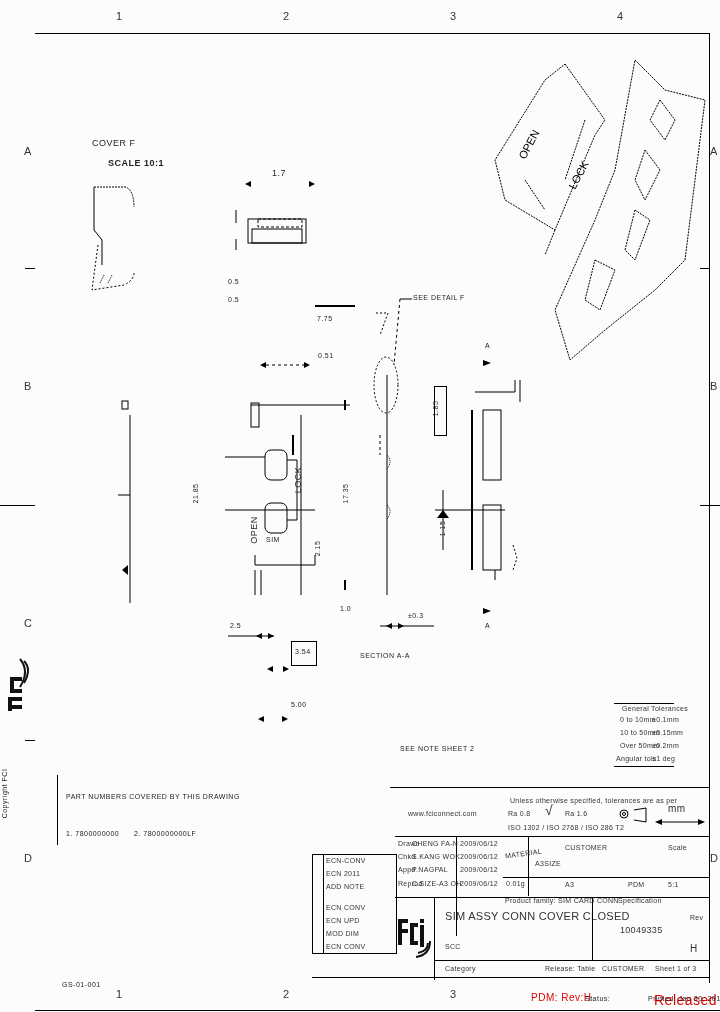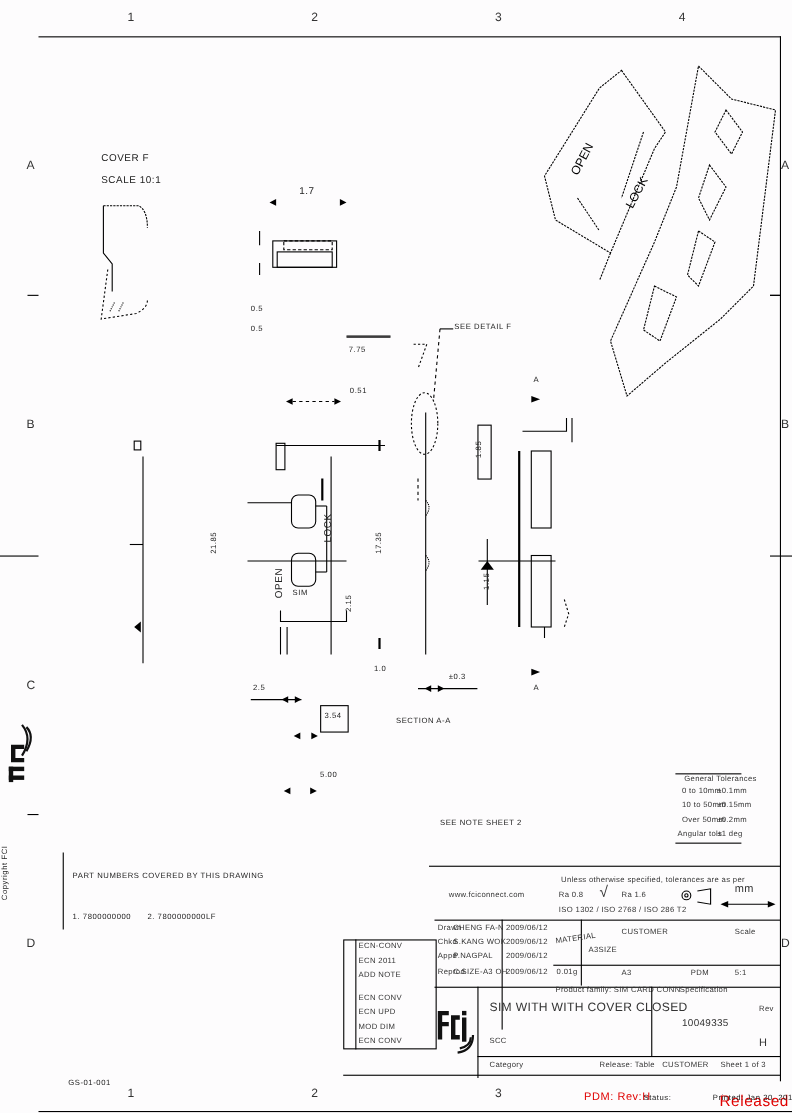--- a/index.html
+++ b/index.html
@@ -51,21 +51,21 @@
     <rect x="4" y="50" width="14" height="4"></rect>
     <rect x="4" y="42" width="4" height="14"></rect>
     <path d="M6 22 h12 v4 h-8 v8 h8 v4 h-12z"></path>
     <path d="M20 6 q8 8 0 22" stroke="#111" stroke-width="2" fill="none"></path>
     <path d="M16 4 q10 12 0 28" stroke="#111" stroke-width="2" fill="none"></path>
   </g>
 </svg>
 <div class="txt small" style="left:-20px;top:790px;transform:rotate(-90deg);">Copyright FCI</div>
 
 <div class="txt" style="left:92px;top:138px;">COVER F</div>
-<div class="txt" style="left:92px;top:158px;">SCALE 10:1</div>
+<div class="txt" style="left:108px;top:158px;font-weight:bold;">SCALE 10:1</div>
 <svg style="left:90px;top:185px;" width="60" height="120">
   <path d="M4 2 H36 Q44 6 44 22" stroke="#000" fill="none" stroke-width="1" stroke-dasharray="2,1"></path>
   <path d="M4 2 V45 L12 55 V80" stroke="#000" fill="none" stroke-width="1"></path>
   <path d="M8 60 L2 105 L34 100 Q44 95 44 88" stroke="#000" fill="none" stroke-width="1" stroke-dasharray="2,2"></path>
   <path d="M10 98 L14 90 M18 98 L22 90" stroke="#000" stroke-width="1" stroke-dasharray="1,1"></path>
 </svg>
 
 <div class="txt" style="left:272px;top:168px;">1.7</div>
 <svg style="left:245px;top:180px;" width="70" height="8">
   <polygon points="0,4 6,1 6,7" fill="#000"></polygon>
@@ -278,21 +278,21 @@
     <path d="M2 6 h10 v4 h-6 v6 h6 v4 h-6 v12 h-4z"></path>
     <path d="M14 10 h8 v4 h-4 v14 h4 v4 h-8z"></path>
     <rect x="24" y="6" width="4" height="4"></rect>
     <rect x="24" y="12" width="4" height="22"></rect>
   </g>
   <path d="M22 40 q10 -2 10 -10" stroke="#111" stroke-width="2" fill="none"></path>
   <path d="M20 44 q14 -2 14 -16" stroke="#111" stroke-width="2" fill="none"></path>
 </svg>
 <div class="frame-line" style="left:434px;top:897px;width:1px;height:83px;"></div>
 
-<div class="cell" style="left:445px;top:910px;font-size:11px;">SIM WITH WITH COVER CLOSED</div>
+<div class="cell" style="left:445px;top:910px;font-size:11px;">SIM ASSY CONN COVER CLOSED</div>
 <div class="cell" style="left:445px;top:943px;">SCC</div>
 <div class="frame-line" style="left:592px;top:897px;width:1px;height:63px;"></div>
 <div class="cell" style="left:620px;top:925px;font-size:9px;">10049335</div>
 <div class="cell" style="left:690px;top:914px;">Rev</div>
 <div class="cell" style="left:690px;top:943px;font-size:10px;">H</div>
 <div class="frame-line" style="left:434px;top:960px;width:276px;height:1px;"></div>
 <div class="cell" style="left:445px;top:965px;">Category</div>
 <div class="cell" style="left:545px;top:965px;">Release: Table</div>
 <div class="cell" style="left:602px;top:965px;">CUSTOMER</div>
 <div class="cell" style="left:655px;top:965px;">Sheet 1 of 3</div>

